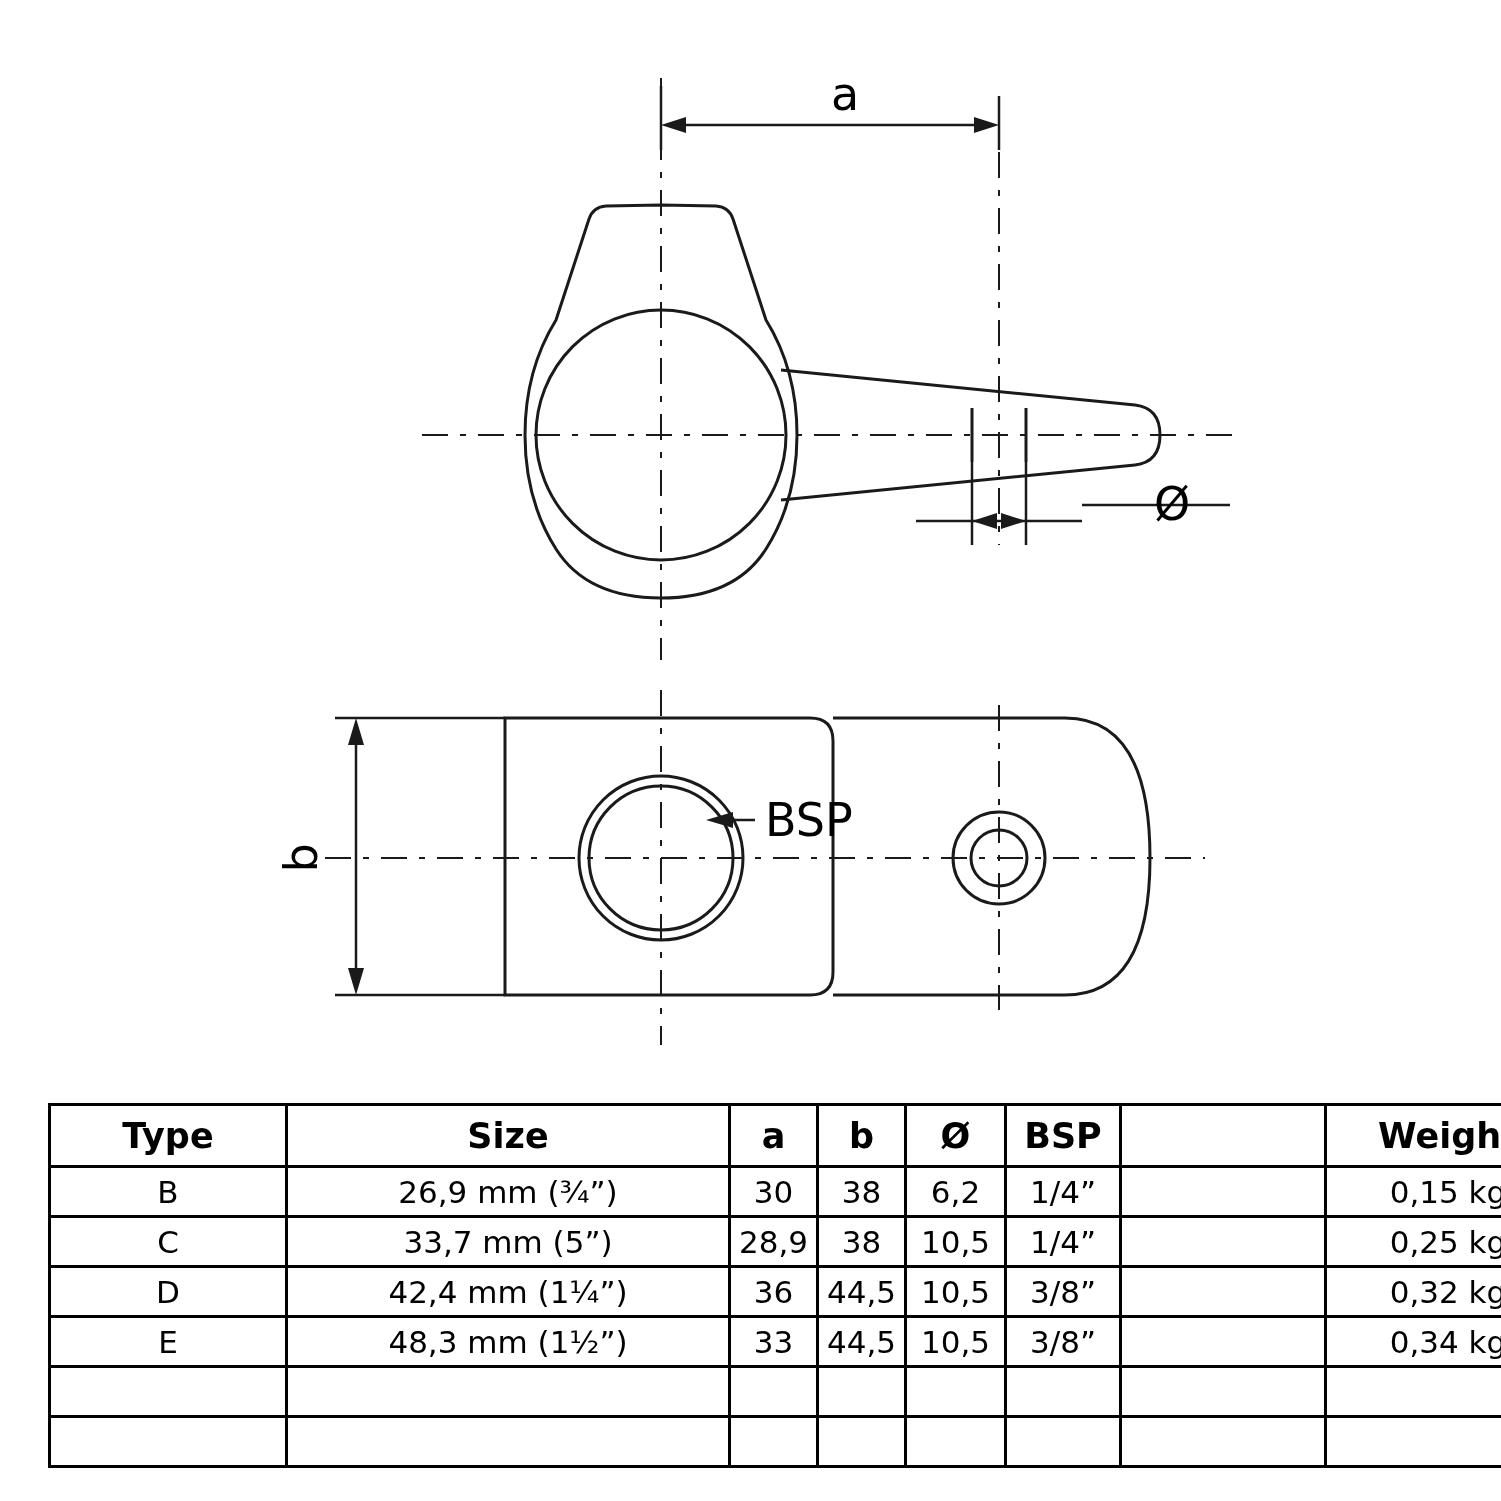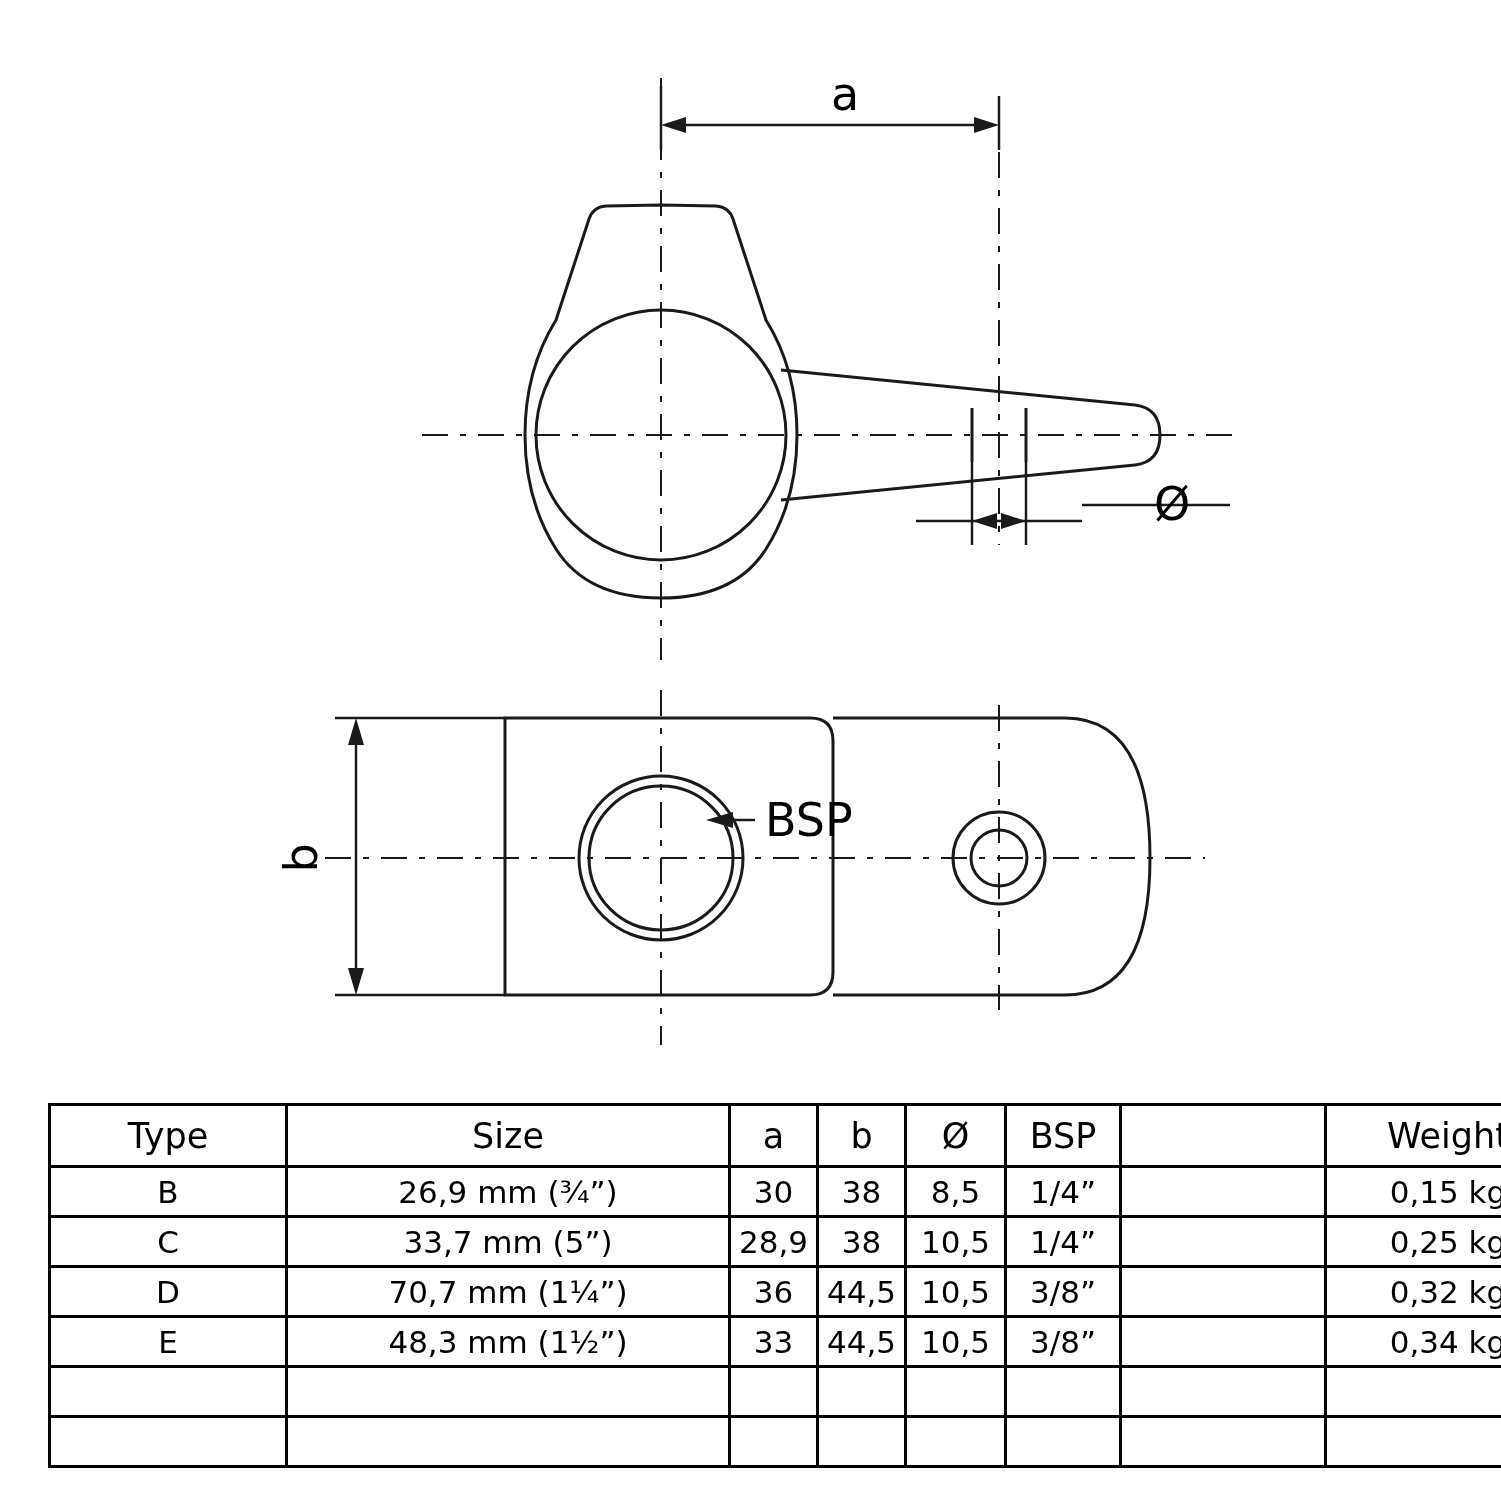--- a/index.html
+++ b/index.html
@@ -13,21 +13,21 @@
   }
   table.spec th, table.spec td{
     border:3px solid #000;
     font-family:"DejaVu Sans", sans-serif;
     font-size:31px;
     padding:2px 6px;
     height:43px;
     text-align:center;
     white-space:nowrap;
   }
-  table.spec th{font-weight:normal;font-size:35px;height:55px;}
+  table.spec th{font-weight:bold;font-size:35px;height:55px;}
   
   .c-type{width:222px;}
   .c-size{width:428px;margin-top:16px;}
   .c-a{width:73px;}
   .c-b{width:73px;}
   .c-d{width:85px;}
   .c-bsp{width:100px;}
   .c-gap{width:190px;}
   .c-weight{width:230px;}
   .empty-row td{height:43px;}
@@ -139,38 +139,38 @@
         <th class="c-gap"></th>
         <th class="c-weight">Weight</th>
       </tr>
     </thead>
     <tbody>
       <tr>
         <td>B</td>
         <td>26,9 mm (¾”)</td>
         <td>30</td>
         <td>38</td>
-        <td>8,5</td>
+        <td>6,2</td>
         <td>1/4”</td>
         <td></td>
         <td>0,15 kg</td>
       </tr>
       <tr>
         <td>C</td>
         <td>33,7 mm (5”)</td>
         <td>28,9</td>
         <td>38</td>
         <td>10,5</td>
         <td>1/4”</td>
         <td></td>
         <td>0,25 kg</td>
       </tr>
       <tr>
         <td>D</td>
-        <td>70,7 mm (1¼”)</td>
+        <td>42,4 mm (1¼”)</td>
         <td>36</td>
         <td>44,5</td>
         <td>10,5</td>
         <td>3/8”</td>
         <td></td>
         <td>0,32 kg</td>
       </tr>
       <tr>
         <td>E</td>
         <td>48,3 mm (1½”)</td>

